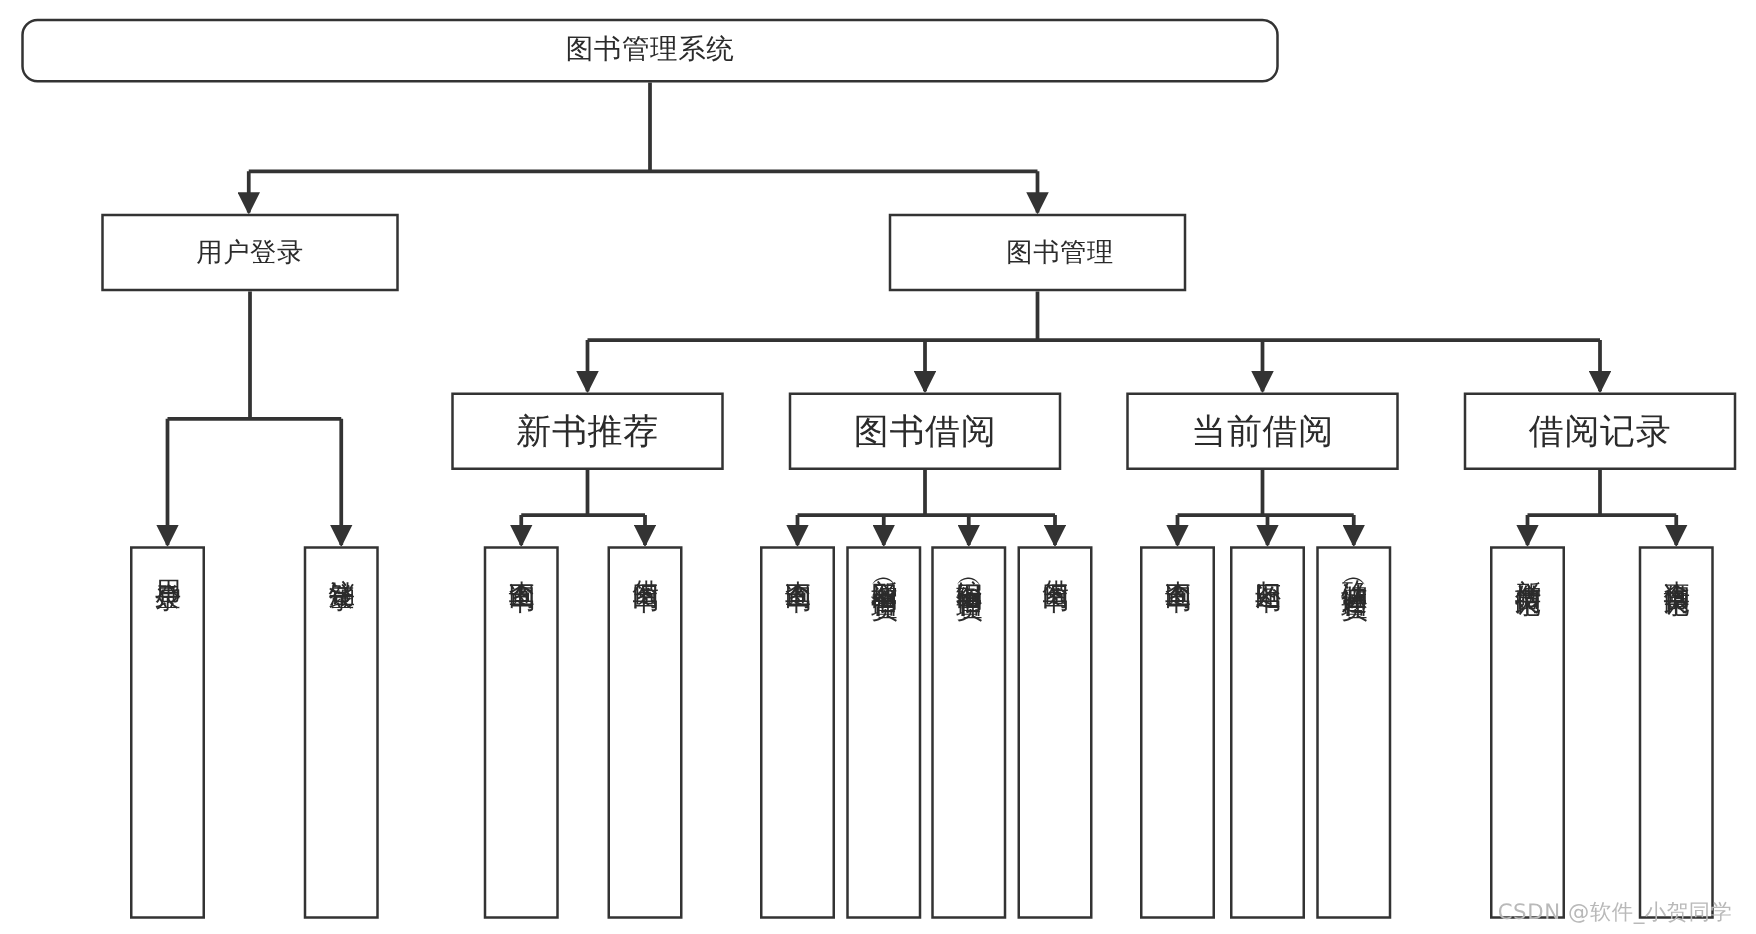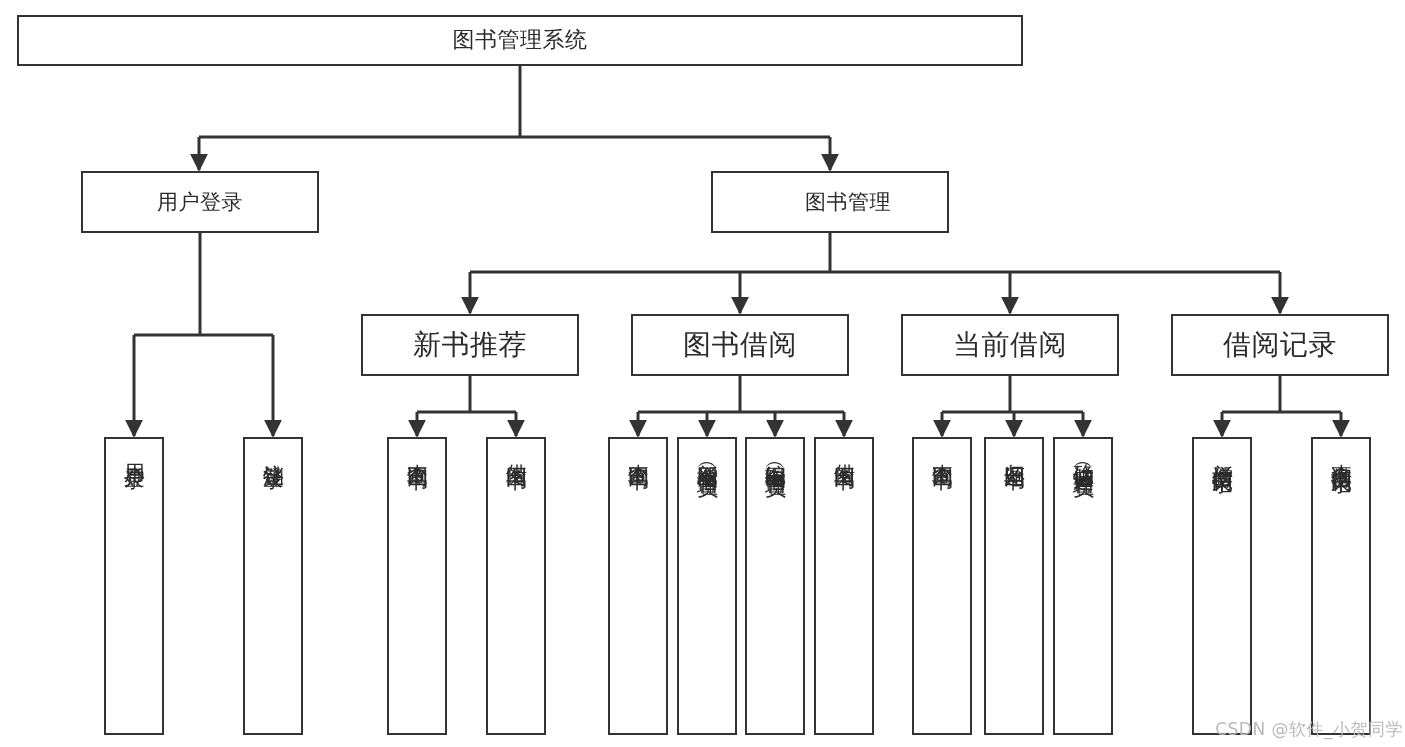--- a/index.html
+++ b/index.html
@@ -56,21 +56,21 @@
     font-size: 21px;
     letter-spacing: 2px;
     white-space: nowrap;
   }
   .node.root .label { font-size: 22px; }
   .node.lvl2 .label { font-size: 21px; }
   .node.lvl3 .label { font-size: 28px; }
 
   #watermark {
     position: absolute;
-    right: 2px;
+    right: 19px;
     bottom: 6px;
     font-size: 17px;
     color: #b9b9b9;
     letter-spacing: 0.5px;
     white-space: nowrap;
     font-family: "DejaVu Sans", "Liberation Sans", sans-serif;
   }
 </style>
 </head>
 <body>
@@ -113,21 +113,21 @@
         <path d="M 942 412 L 942 436" marker-end="url(#arrow)"></path>
         <path d="M 1014 412 L 1014 436" marker-end="url(#arrow)"></path>
         <path d="M 1083 412 L 1083 436" marker-end="url(#arrow)"></path>
         <path d="M 1280 376 L 1280 412"></path>
         <path d="M 1222 412 L 1341 412"></path>
         <path d="M 1222 412 L 1222 436" marker-end="url(#arrow)"></path>
         <path d="M 1341 412 L 1341 436" marker-end="url(#arrow)"></path>
       </g>
   </svg>
 
-  <div class="node root horizontal" style="left: 17px; top: 15px; width: 1006px; height: 51px;">
+  <div class="node root horizontal" style="left: 17px; top: 15px; width: 1006px; height: 51px; border-radius: 13px;">
     <span class="label">图书管理系统</span>
   </div>
 
   <div class="node lvl2 horizontal" style="left: 81px; top: 171px; width: 238px; height: 62px;">
     <span class="label">用户登录</span>
   </div>
   <div class="node lvl2 horizontal" style="left: 711px; top: 171px; width: 238px; height: 62px; padding-left: 36px;">
     <span class="label">图书管理</span>
   </div>
 

